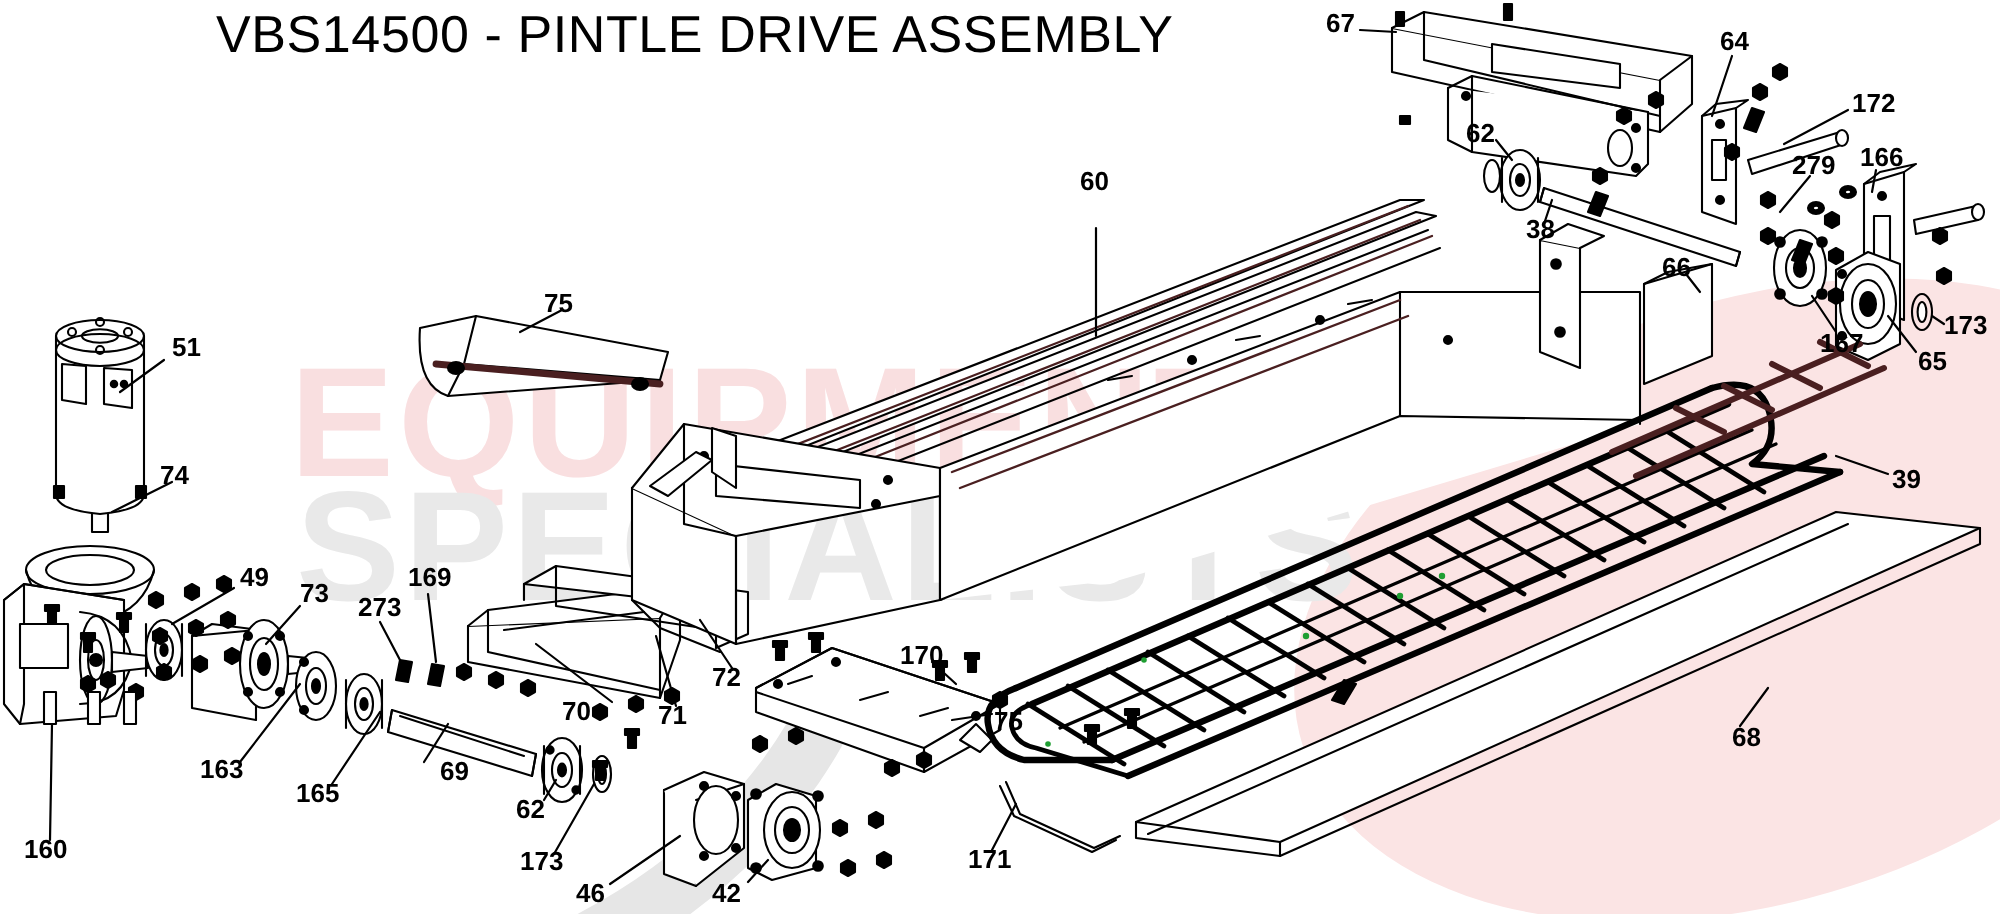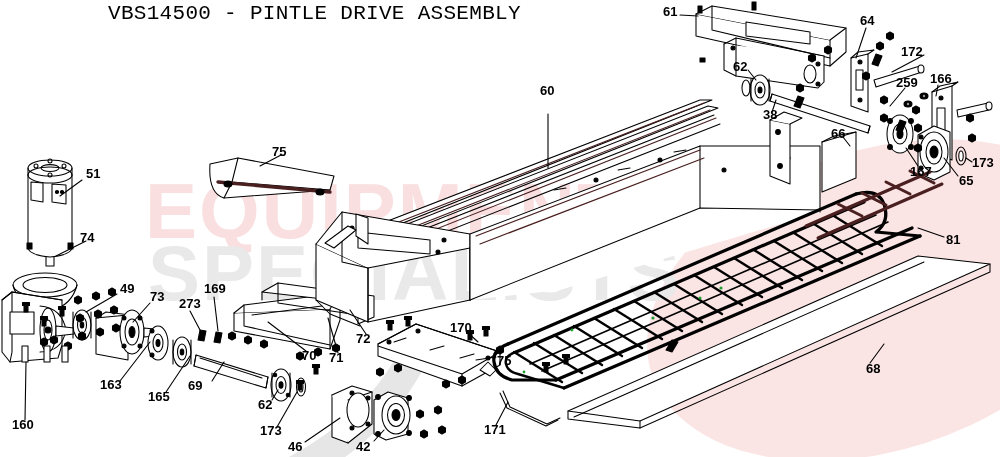--- a/index.html
+++ b/index.html
@@ -3,22 +3,22 @@
 <meta charset="utf-8">
 <title>VBS14500 - PINTLE DRIVE ASSEMBLY</title>
 <style>
   html,body{margin:0;padding:0;background:#ffffff;}
   body{width:1000px;height:457px;overflow:hidden;font-family:"Liberation Sans",sans-serif;}
   #sheet{position:relative;width:1000px;height:457px;background:#fff;overflow:hidden;}
 
   
   #title{
     position:absolute;left:108px;top:2px;
-    font-family:Liberation Mono, monospace;
-    font-size:21px;letter-spacing:.3px;color:#000;white-space:nowrap;
+    font-family:Liberation Sans, sans-serif;
+    font-size:26px;letter-spacing:.3px;color:#000;white-space:nowrap;
   }
 
   
   #wm{position:absolute;left:0;top:0;width:1000px;height:457px;pointer-events:none;}
   .wm-txt{
     position:absolute;font-family:"Liberation Sans",sans-serif;
     font-weight:bold;white-space:nowrap;letter-spacing:2px;
   }
   #wm-equipment{left:145px;top:166px;font-size:78px;color:#f9dfe0;}
   #wm-specialists{left:148px;top:228px;font-size:78px;color:#e9e9e9;}
@@ -544,40 +544,40 @@
 
   <div class="lbl" style="left:86px;top:167px">51</div>
   <div class="lbl" style="left:80px;top:231px">74</div>
   <div class="lbl" style="left:120px;top:282px">49</div>
   <div class="lbl" style="left:150px;top:290px">73</div>
   <div class="lbl" style="left:179px;top:297px">273</div>
   <div class="lbl" style="left:204px;top:282px">169</div>
   <div class="lbl" style="left:12px;top:418px">160</div>
   <div class="lbl" style="left:100px;top:378px">163</div>
   <div class="lbl" style="left:148px;top:390px">165</div>
-  <div class="lbl" style="left:188px;top:379px">69</div>
+  <div class="lbl" style="left:220px;top:379px">69</div>
   <div class="lbl" style="left:258px;top:398px">62</div>
   <div class="lbl" style="left:260px;top:424px">173</div>
   <div class="lbl" style="left:288px;top:440px">46</div>
   <div class="lbl" style="left:356px;top:440px">42</div>
-  <div class="lbl" style="left:302px;top:349px">70</div>
+  <div class="lbl" style="left:281px;top:349px">70</div>
   <div class="lbl" style="left:329px;top:351px">71</div>
   <div class="lbl" style="left:356px;top:332px">72</div>
   <div class="lbl" style="left:272px;top:145px">75</div>
   <div class="lbl" style="left:450px;top:321px">170</div>
   <div class="lbl" style="left:497px;top:354px">75</div>
   <div class="lbl" style="left:484px;top:423px">171</div>
   <div class="lbl" style="left:540px;top:84px">60</div>
-  <div class="lbl" style="left:663px;top:5px">61</div>
+  <div class="lbl" style="left:663px;top:5px">67</div>
   <div class="lbl" style="left:860px;top:14px">64</div>
-  <div class="lbl" style="left:901px;top:45px">172</div>
+  <div class="lbl" style="left:926px;top:45px">172</div>
   <div class="lbl" style="left:733px;top:60px">62</div>
   <div class="lbl" style="left:763px;top:108px">38</div>
-  <div class="lbl" style="left:896px;top:76px">259</div>
+  <div class="lbl" style="left:896px;top:76px">279</div>
   <div class="lbl" style="left:930px;top:72px">166</div>
   <div class="lbl" style="left:831px;top:127px">66</div>
   <div class="lbl" style="left:910px;top:165px">167</div>
   <div class="lbl" style="left:959px;top:174px">65</div>
   <div class="lbl" style="left:972px;top:156px">173</div>
-  <div class="lbl" style="left:946px;top:233px">81</div>
+  <div class="lbl" style="left:946px;top:233px">39</div>
   <div class="lbl" style="left:866px;top:362px">68</div>
 
 </div>
 
 </body></html>

